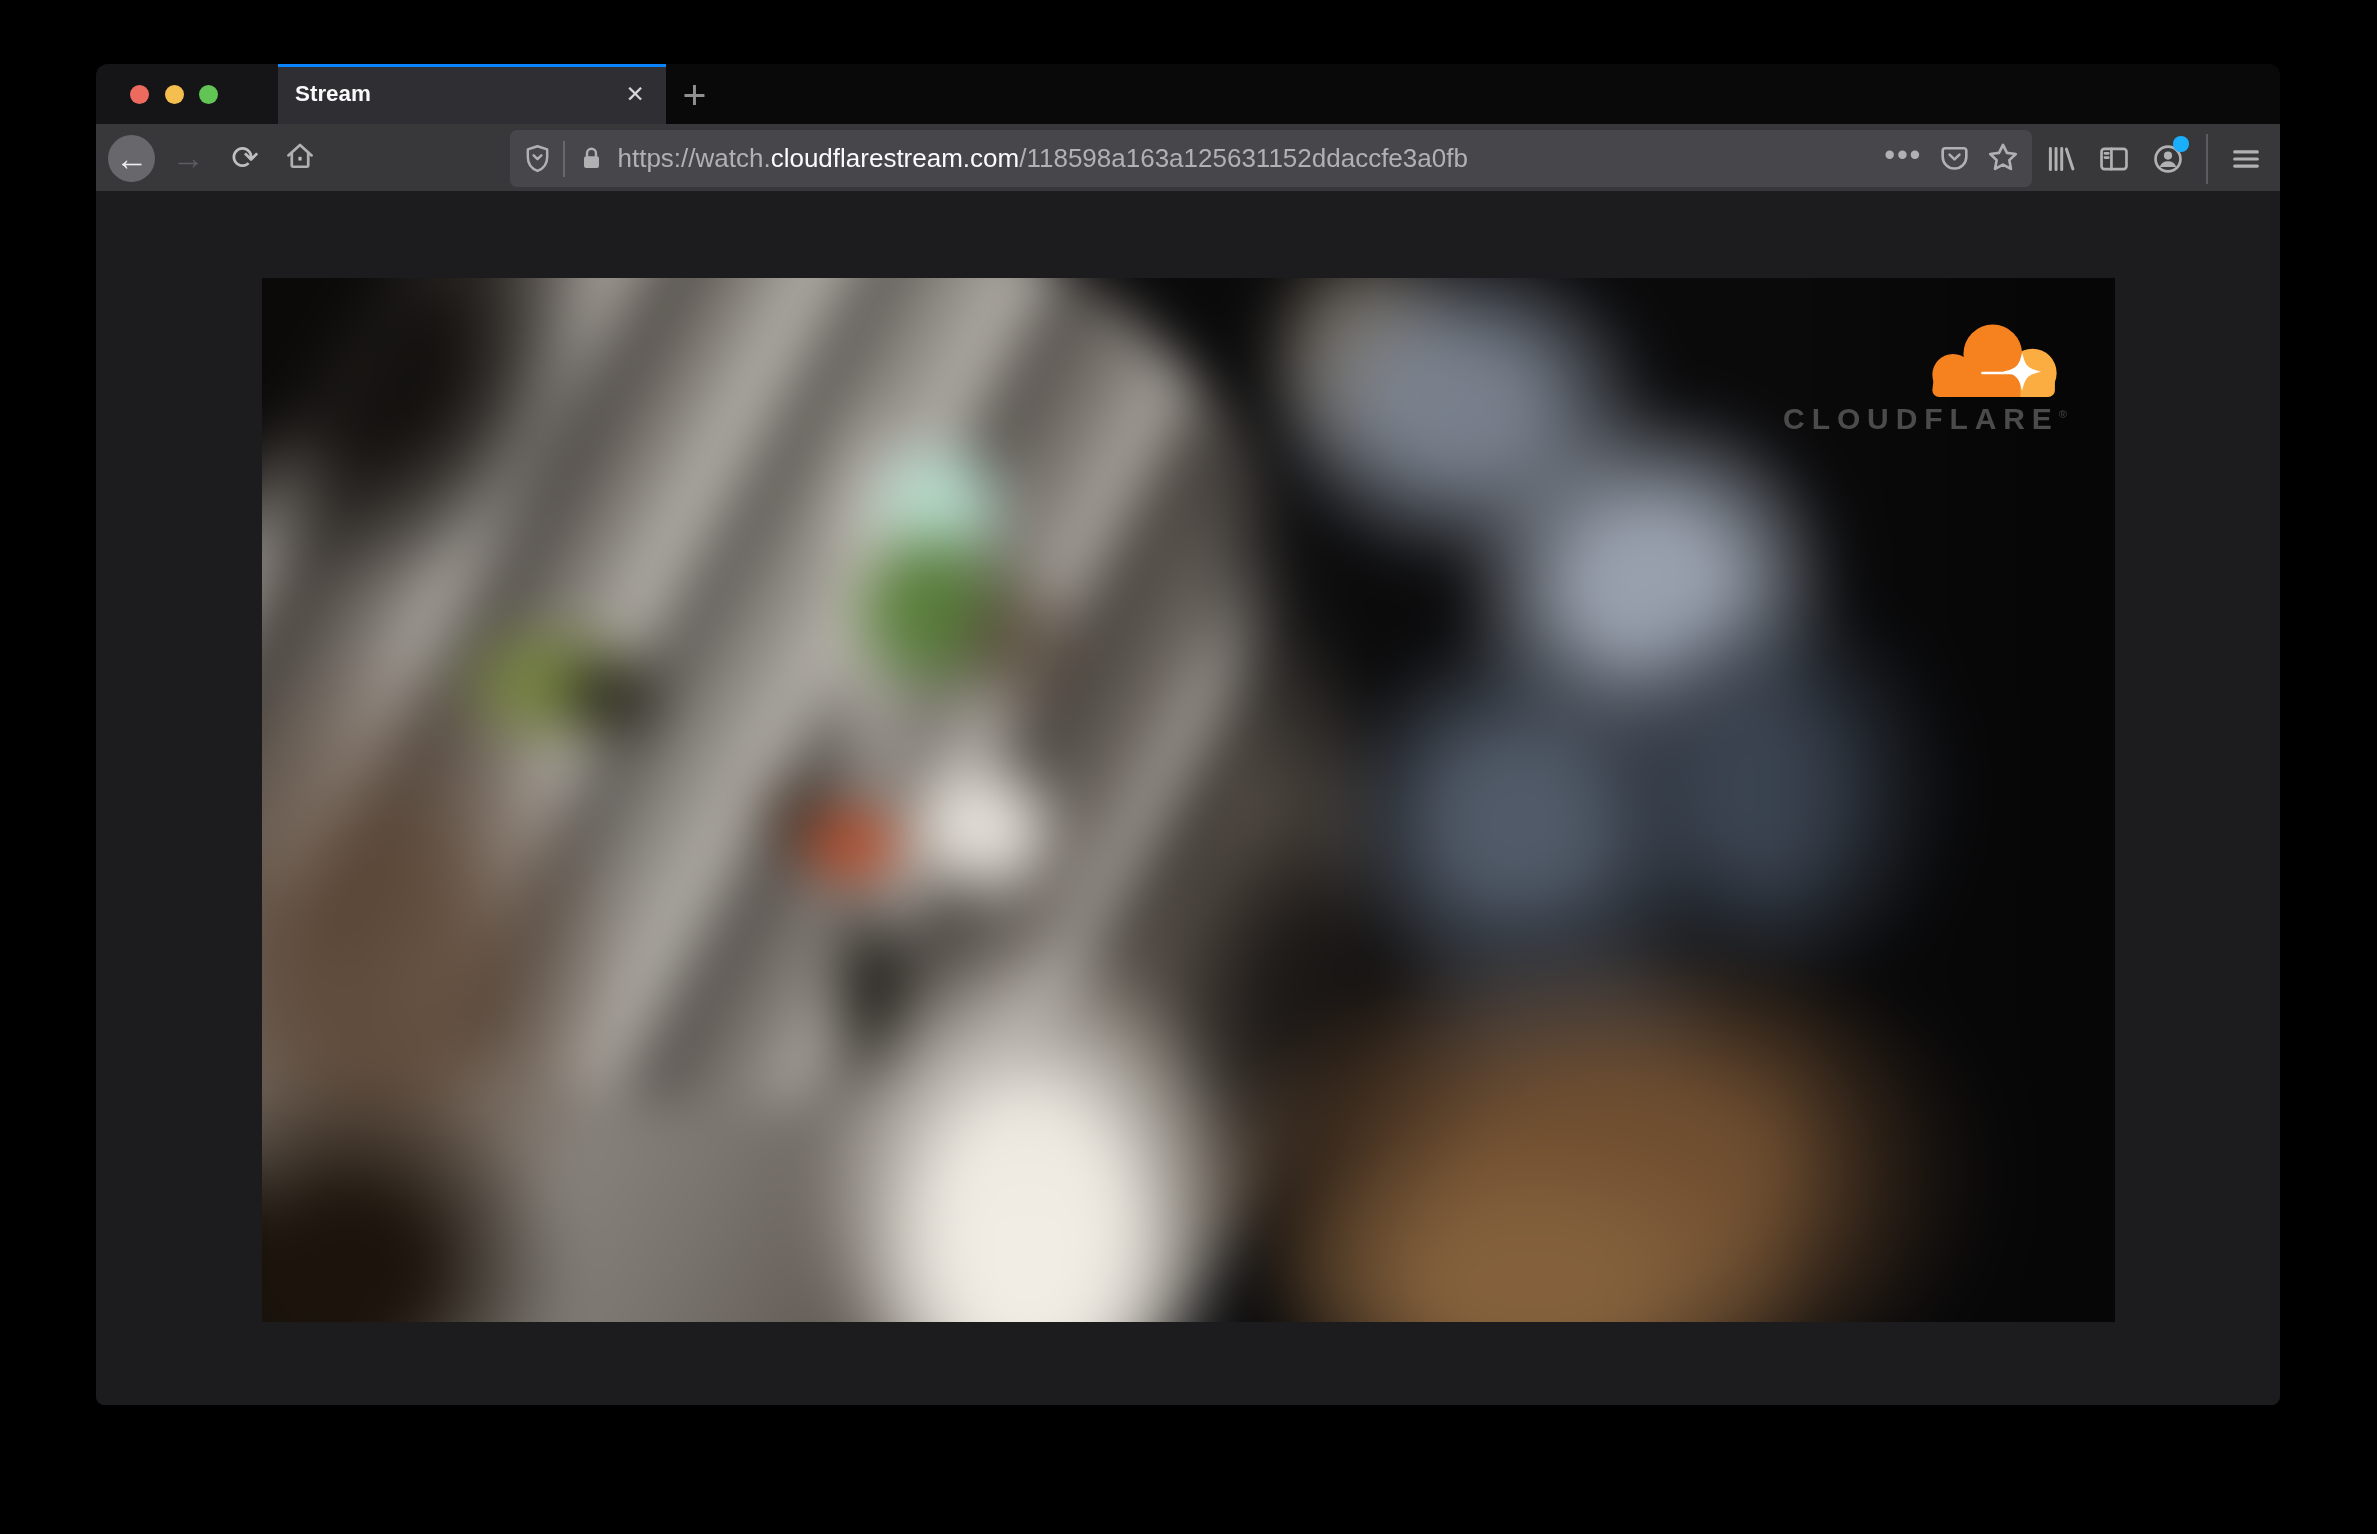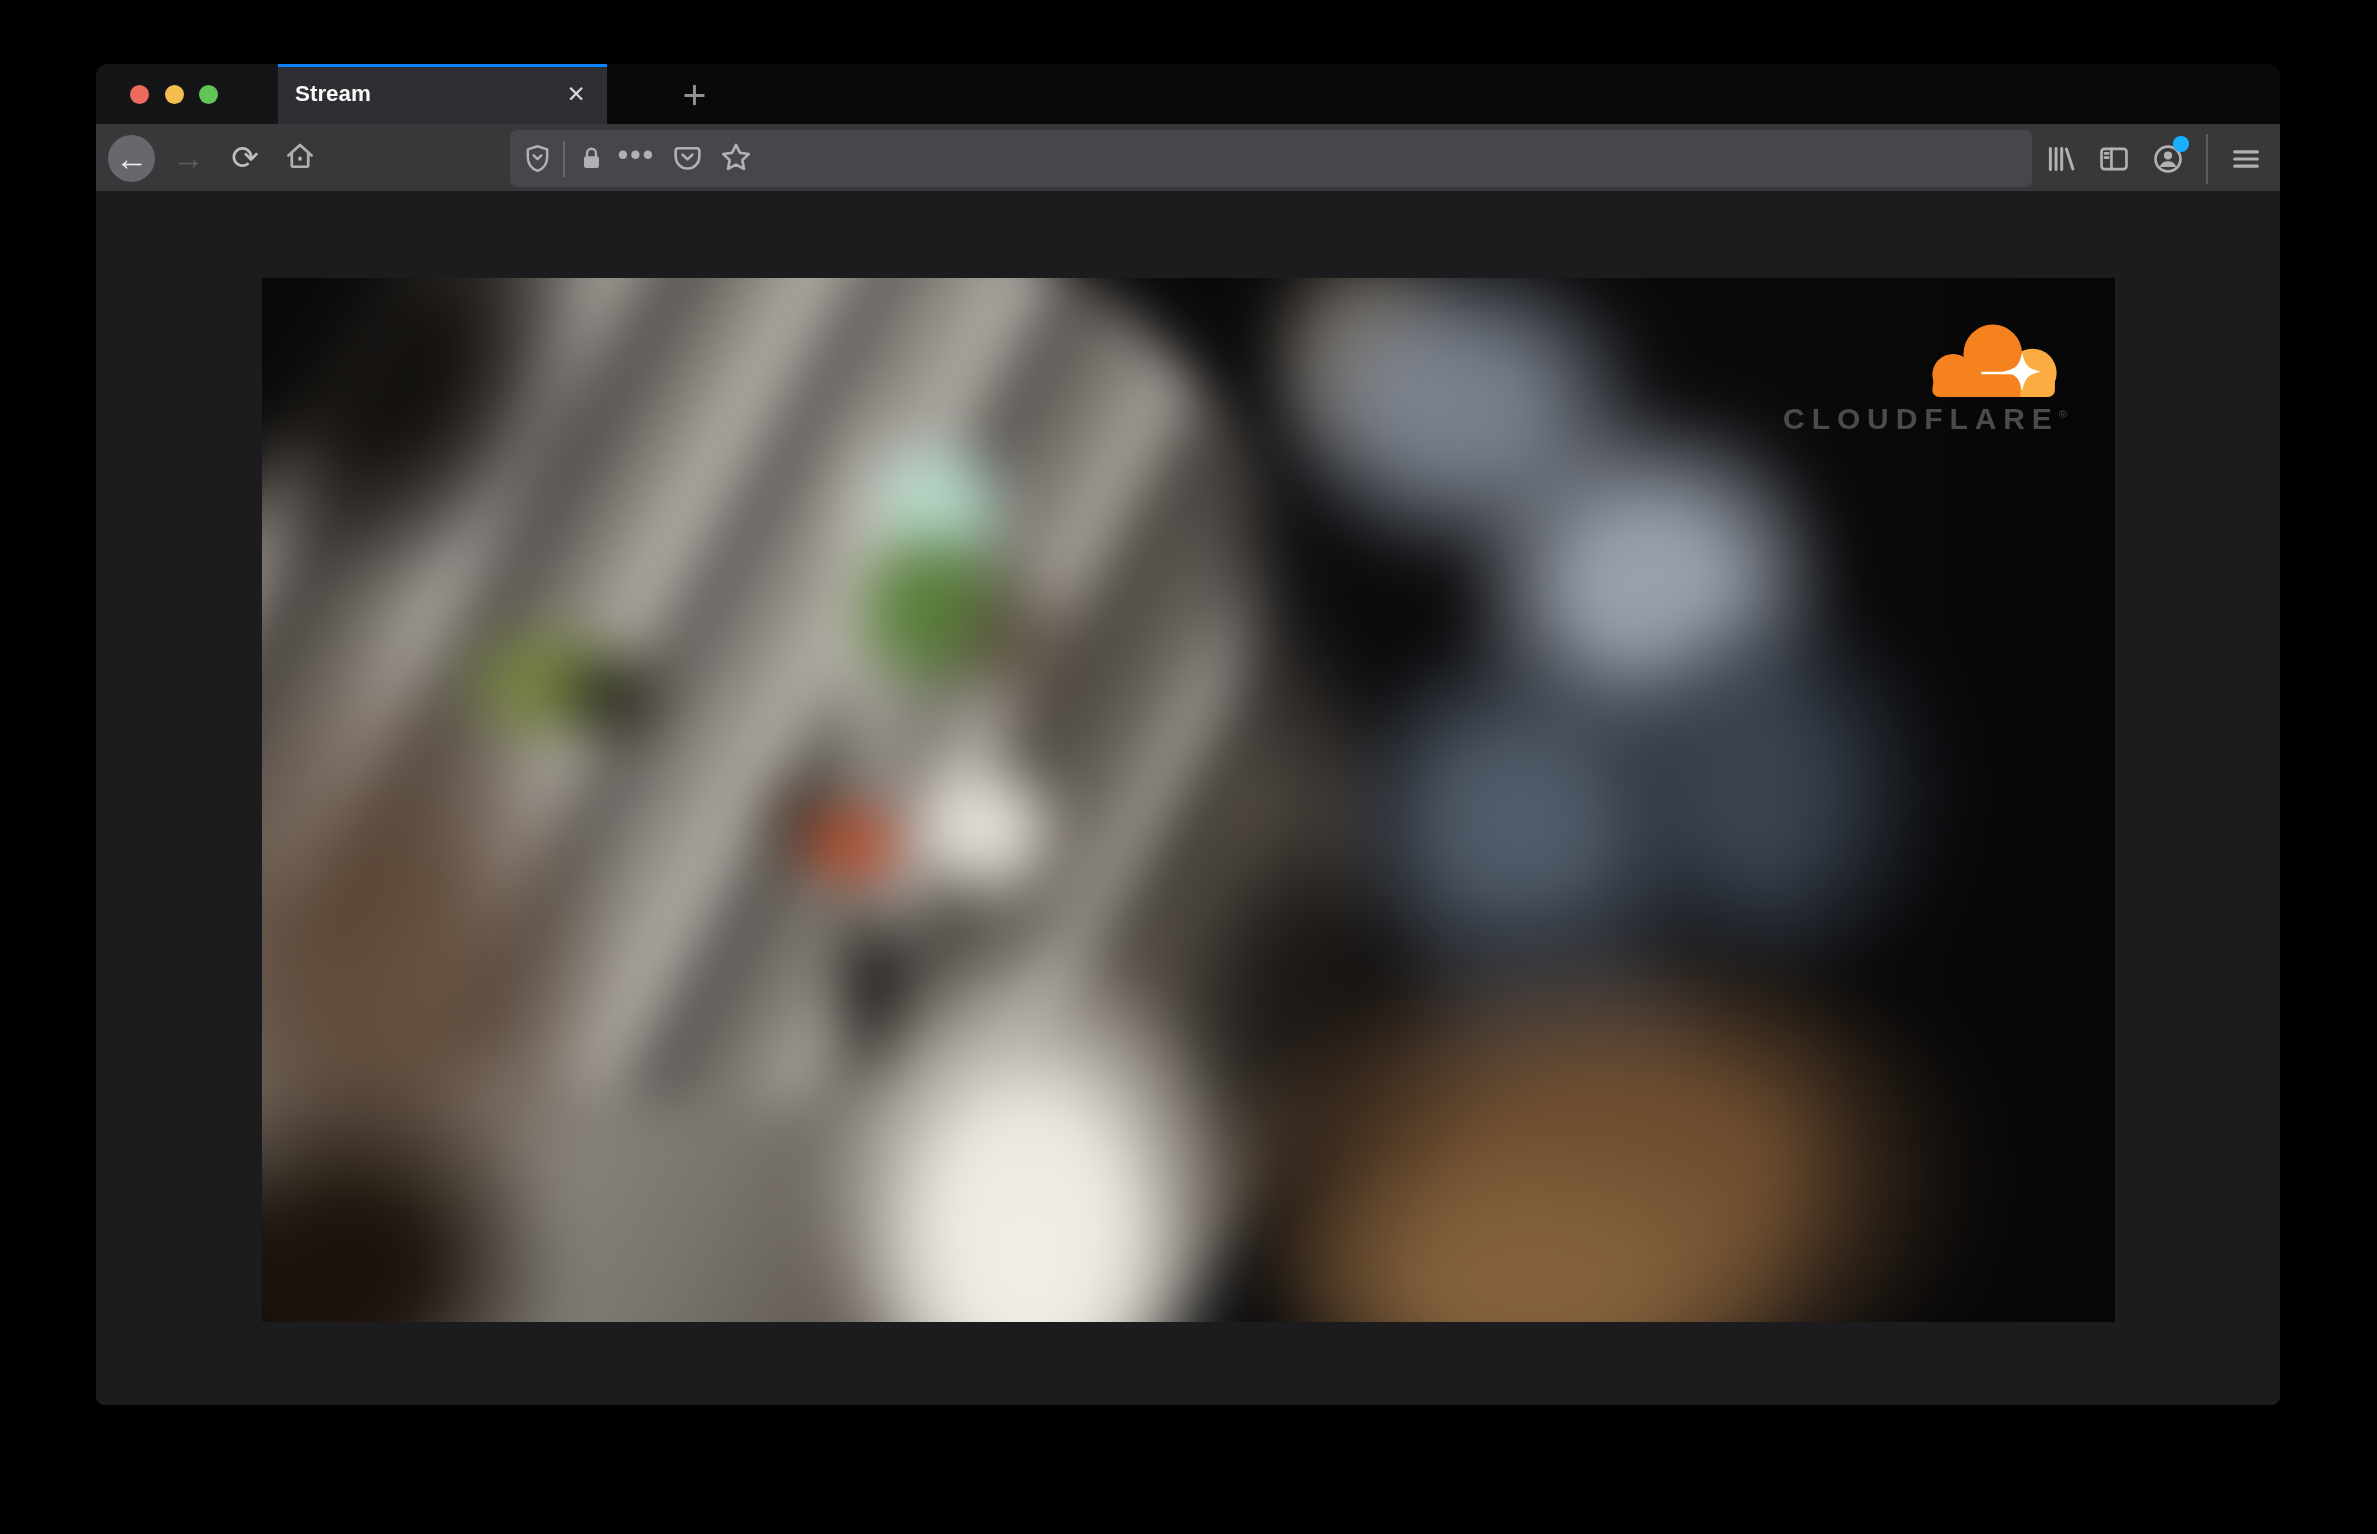--- a/index.html
+++ b/index.html
@@ -11,21 +11,21 @@
   *{margin:0;padding:0;box-sizing:border-box}
   html,body{width:2377px;height:1534px;background:#000;font-family:"Liberation Sans","DejaVu Sans",sans-serif;-webkit-font-smoothing:antialiased}
   .window{position:absolute;left:96px;top:64px;width:2184px;height:1341px;border-radius:12px 12px 8.6px 8.6px;overflow:hidden;background:var(--content-bg);box-shadow:0 26px 78px rgba(0,0,0,.8)}
   
   .tabstrip{position:absolute;left:0;top:0;width:100%;height:60px;background:var(--tabstrip-bg)}
   .tabstrip-left{position:absolute;left:0;top:0;width:182px;height:60px;background:#151517}
   .traffic{position:absolute;top:20.7px;width:19px;height:19px;border-radius:50%}
   .t-red{left:34px;background:var(--traffic-red)}
   .t-yellow{left:69px;background:var(--traffic-yellow)}
   .t-green{left:103px;background:var(--traffic-green)}
-  .tab{position:absolute;left:182px;top:0;width:329px;height:60px;background:var(--tab-bg);display:flex;align-items:center}
+  .tab{position:absolute;left:182px;top:0;width:388px;height:60px;background:var(--tab-bg);display:flex;align-items:center}
   .tab::before{content:"";position:absolute;left:0;top:0;width:100%;height:3.4px;background:var(--accent-blue)}
   .tab-title{margin-left:17px;font-size:22.4px;font-weight:600;color:#f9f9fa;flex:1;white-space:nowrap;overflow:hidden}
   .tab-close{margin-right:13.8px;width:34px;height:34px;display:flex;align-items:center;justify-content:center;font-size:23px;color:#d7d7d9;border-radius:4.3px;cursor:default}
   .newtab{position:absolute;left:576px;top:8.6px;width:45px;height:45px;display:flex;align-items:center;justify-content:center;font-size:41px;font-weight:300;color:#909092}
   
   .navbar{position:absolute;left:0;top:60px;width:100%;height:67px;background:var(--toolbar-bg);display:flex;align-items:center}
   .navbtn{position:absolute;display:flex;align-items:center;justify-content:center}
   .back{left:12px;top:71px;width:47px;height:47px;border-radius:50%;background:#68686c;font-size:33px;color:#eeeef0}
   .fwd{left:72px;top:72px;width:40px;height:43px;font-size:33px;color:#5c5c60}
   .reload{left:129px;top:72px;width:40px;height:43px;font-size:33px;color:#bfbfc1}
@@ -98,20 +98,21 @@
         <path d="M9 9.5 L12 12.5 L15 9.5"></path>
       </svg>
     </span>
     <span class="sep"></span>
     <span class="ic lock-ic">
       <svg width="29" height="29" viewBox="0 0 24 24">
         <path d="M8.3 10.5 V7.6 a3.7 3.7 0 0 1 7.4 0 V10.5" fill="none" stroke="#b1b1b3" stroke-width="2"></path>
         <rect x="5.8" y="10.2" width="12.4" height="9.6" rx="1.8" fill="#b1b1b3"></rect>
       </svg>
     </span>
+    <span class="url-text"><span>https://watch.</span><span class="bright">cloudflarestream.com</span><span>/118598a163a125631152ddaccfe3a0fb</span></span>
     <span class="bar-actions">
       <span class="dots">•••</span>
       <span class="ic">
         <svg class="icon" width="33" height="33" viewBox="0 0 24 24">
           <path d="M5.2 4.5 h13.6 a1.8 1.8 0 0 1 1.8 1.8 v4.4 a8.6 8.6 0 0 1 -17.2 0 V6.3 a1.8 1.8 0 0 1 1.8 -1.8 Z"></path>
           <path d="M8.4 9.2 L12 12.6 L15.6 9.2"></path>
         </svg>
       </span>
       <span class="ic">
         <svg class="icon" width="34" height="34" viewBox="0 0 24 24">

